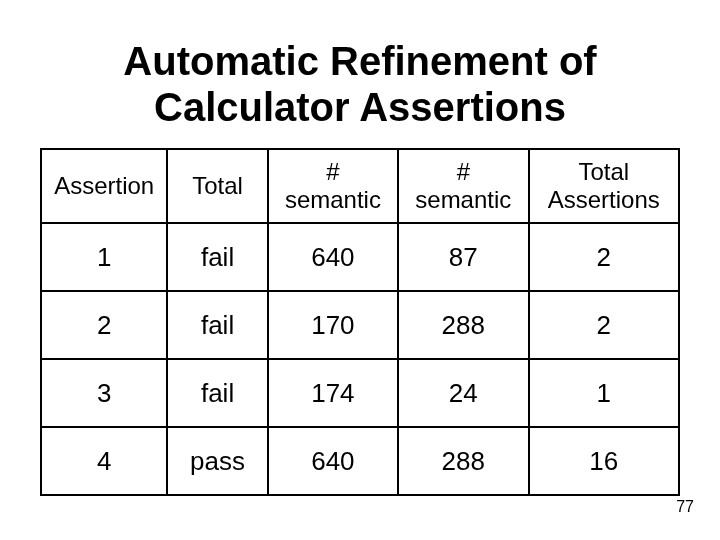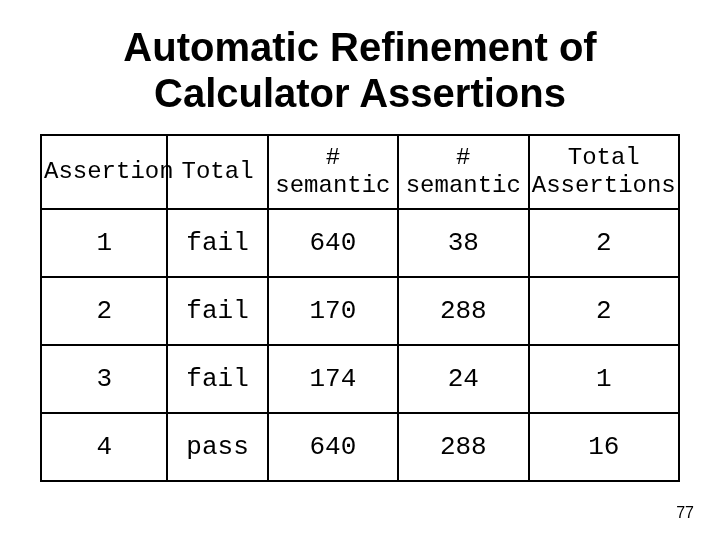--- a/index.html
+++ b/index.html
@@ -14,29 +14,28 @@
   .slide {
     width: 720px;
     height: 540px;
     padding: 18px 40px 0 40px;
     position: relative;
   }
   .title {
     font-size: 40px;
     text-align: center;
     line-height: 1.15;
-    margin: 6px 0 18px 0;
+    margin: 20px 0 18px 0;
     font-family: Verdana, Geneva, sans-serif;
   }
   table {
     border-collapse: collapse;
     width: 640px;
     margin: 0 auto;
     table-layout: fixed;
-    font-family: Liberation Mono, monospace;
   }
   td {
     border: 2px solid #000;
     text-align: center;
     font-size: 26px;
     height: 68px;
     vertical-align: middle;
     padding: 4px 2px;
   }
   tr.head td {
@@ -45,21 +44,21 @@
     height: 74px;
   }
   col.c1 { width: 126px; }
   col.c2 { width: 100px; }
   col.c3 { width: 130px; }
   col.c4 { width: 130px; }
   col.c5 { width: 150px; }
   .pagenum {
     position: absolute;
     right: 26px;
-    bottom: 18px;
+    bottom: 24px;
     font-size: 16px;
     font-family: Verdana, Geneva, sans-serif;
   }
 </style>
 </head>
 <body>
 
 <div class="slide">
   <h1 class="title">Automatic Refinement of Calculator Assertions</h1>
 
@@ -86,21 +85,21 @@
       <td>
         <span>Total</span><br>
         <span>Assertions</span>
       </td>
     </tr>
 
     <tr>
       <td>1</td>
       <td>fail</td>
       <td>640</td>
-      <td>38</td>
+      <td>87</td>
       <td>2</td>
     </tr>
     <tr>
       <td>2</td>
       <td>fail</td>
       <td>170</td>
       <td>288</td>
       <td>2</td>
     </tr>
     <tr>

